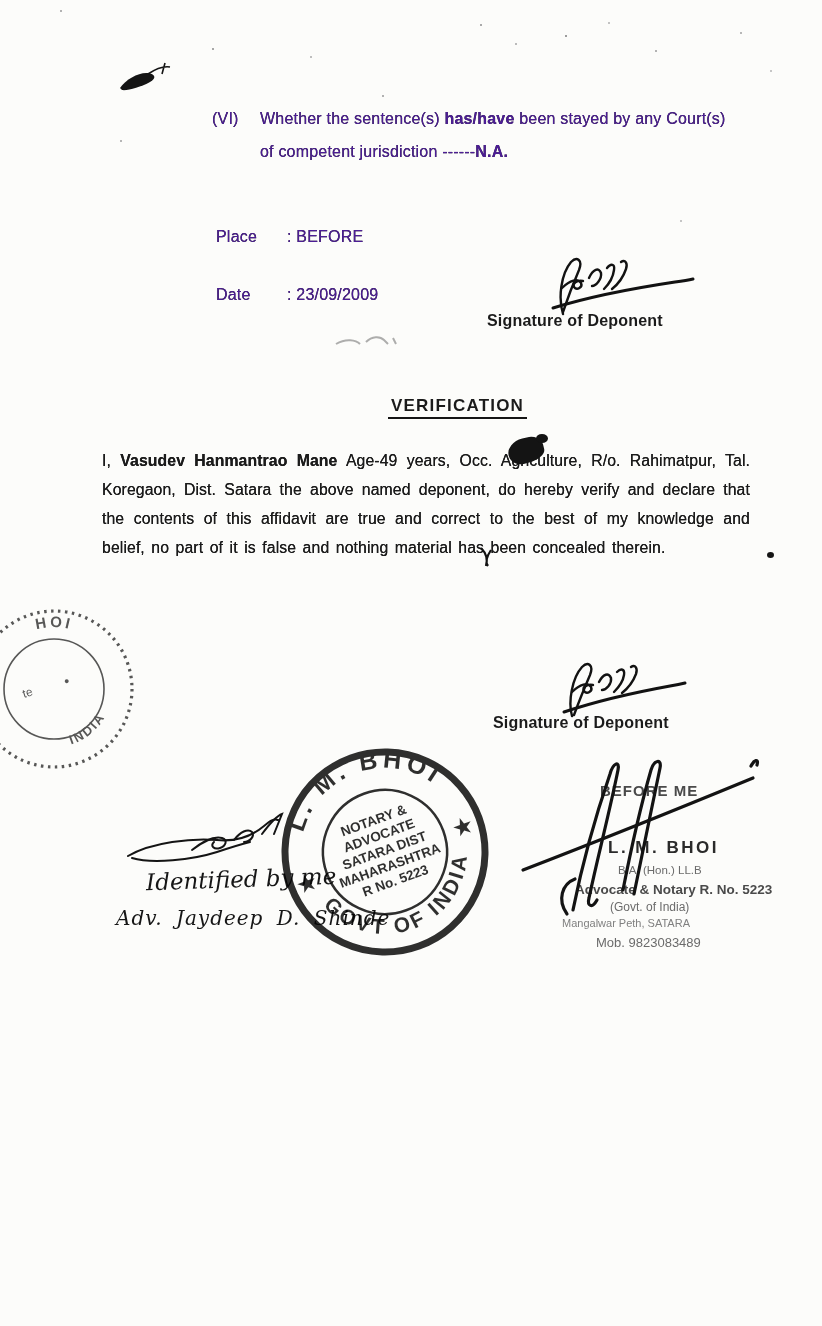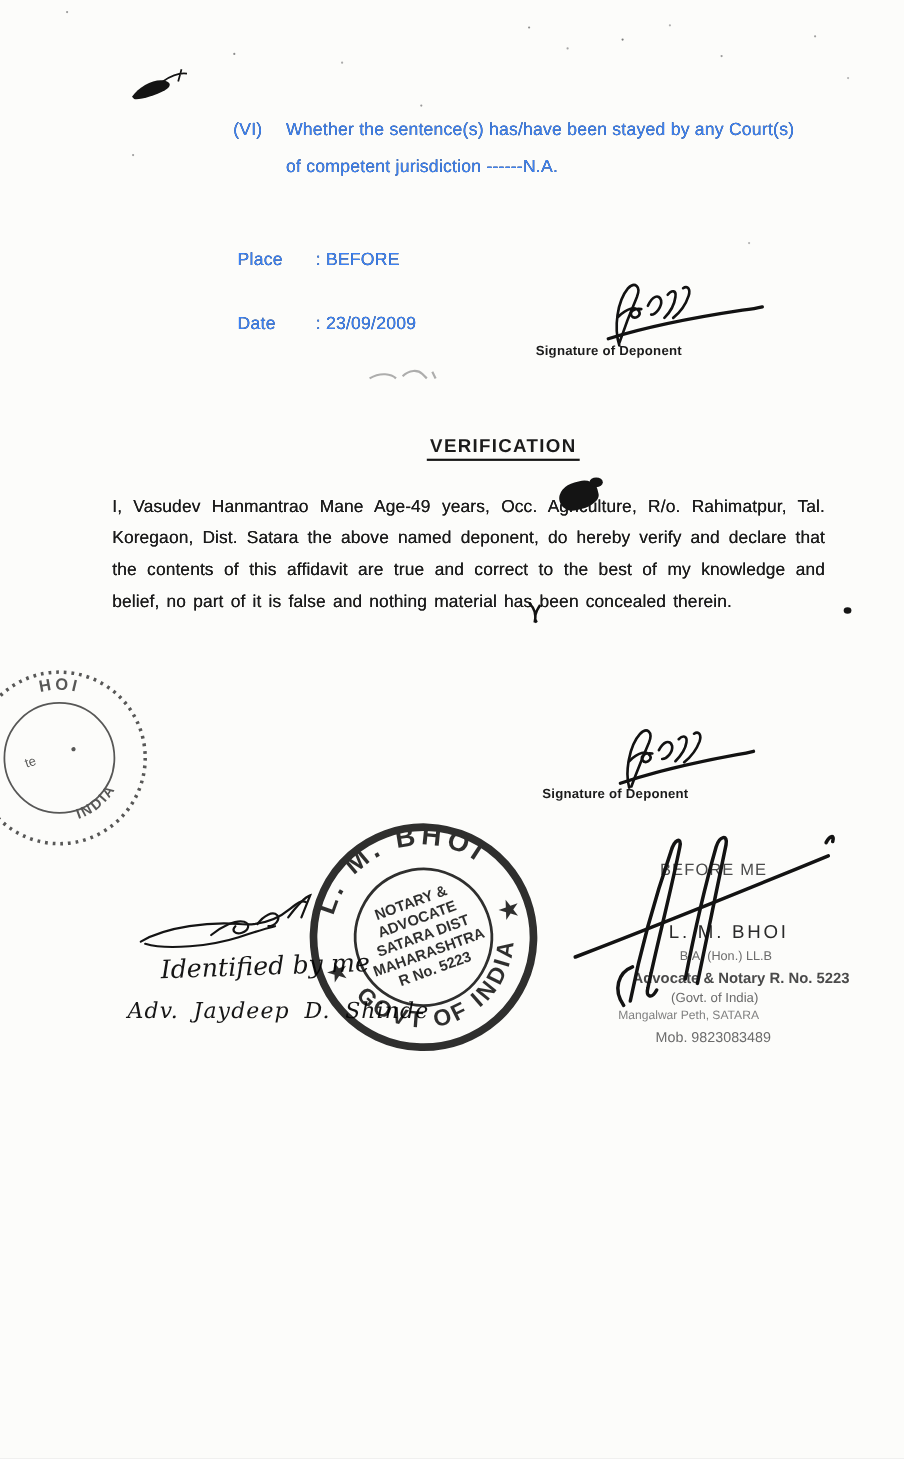--- a/index.html
+++ b/index.html
@@ -1,21 +1,21 @@
 <!DOCTYPE html>
 <html><head>
 <meta charset="utf-8">
 <style>
   html,body{margin:0;padding:0;background:#e8e8e6;}
   .page{position:relative;width:822px;height:1326px;margin:0 auto;background:#fcfcfa;
         overflow:hidden;font-family:"Liberation Sans",sans-serif;color:#1b1b1b;}
   .abs{position:absolute;}
-  .typed{font-size:16px;letter-spacing:.2px;color:#3b82f6;text-shadow:0 0 .3px #1c1c1c;}
-  .bold{font-weight:normal;}
-  .caption{font-weight:bold;font-size:12px;letter-spacing:.2px;}
+  .typed{font-size:16px;letter-spacing:.2px;color:#4c1d95;text-shadow:0 0 .3px #1c1c1c;}
+  .bold{font-weight:bold;}
+  .caption{font-weight:bold;font-size:16px;letter-spacing:.2px;}
   .para{width:648px;text-align:justify;font-size:15.8px;line-height:29px;word-spacing:2px;
         letter-spacing:.1px;text-shadow:0 0 .3px #1c1c1c;}
   .vtitle{font-weight:bold;font-size:17px;letter-spacing:1.2px;border-bottom:2.5px solid #151515;
           padding:0 3px 1px 3px;display:inline-block;text-align:right;}
   .hand{font-family:"DejaVu Serif",serif;font-style:italic;color:#161616;}
   .stamp-wrap{mix-blend-mode:multiply;}
   .faded1{color:#4a4a4a;}
   .faded2{color:#6b6b6b;}
   .faded3{color:#808080;}
   .blot{background:#141414;}

